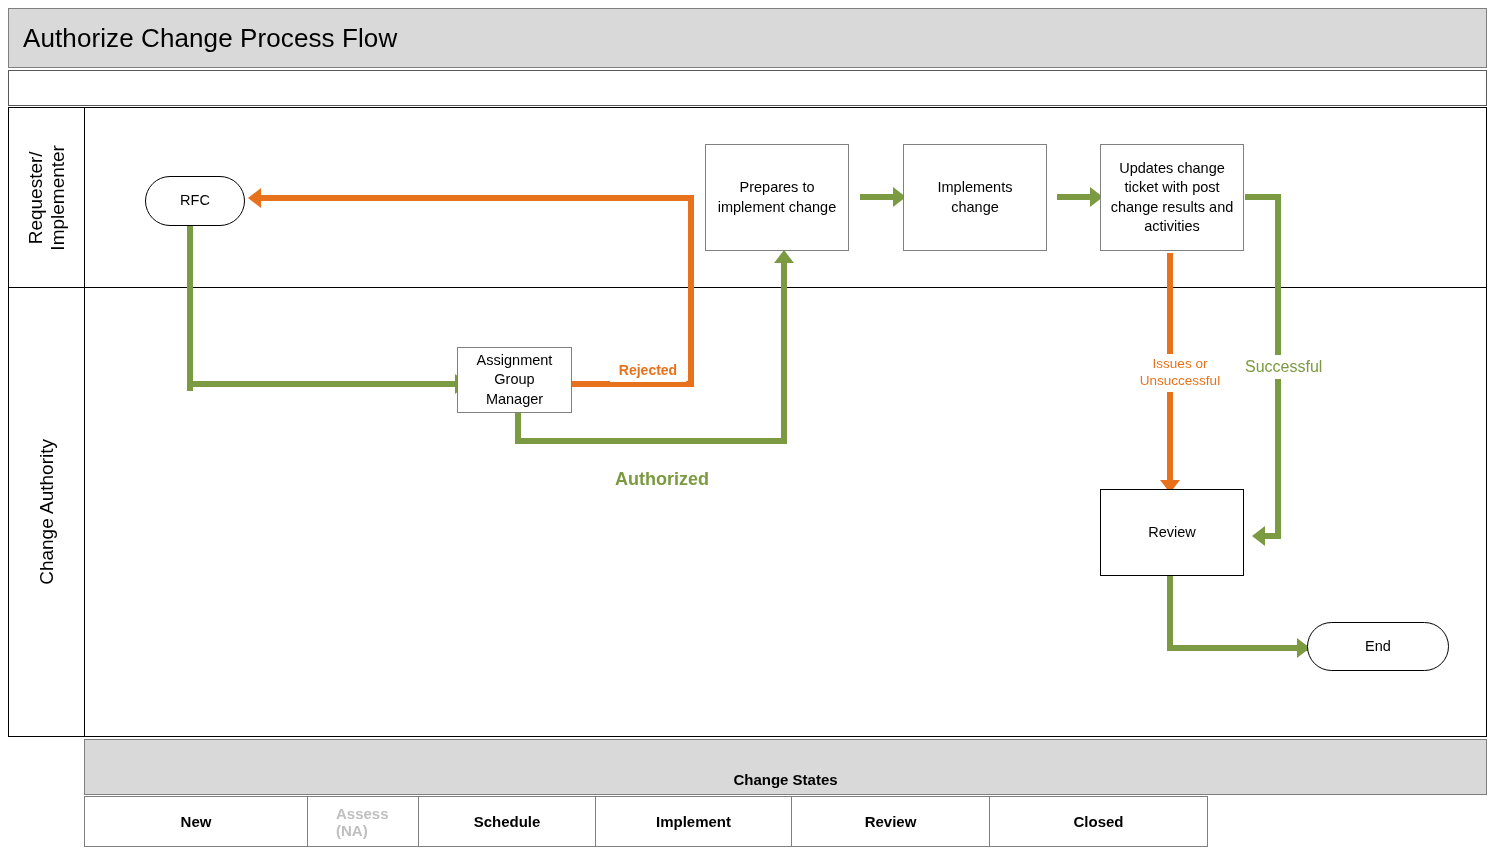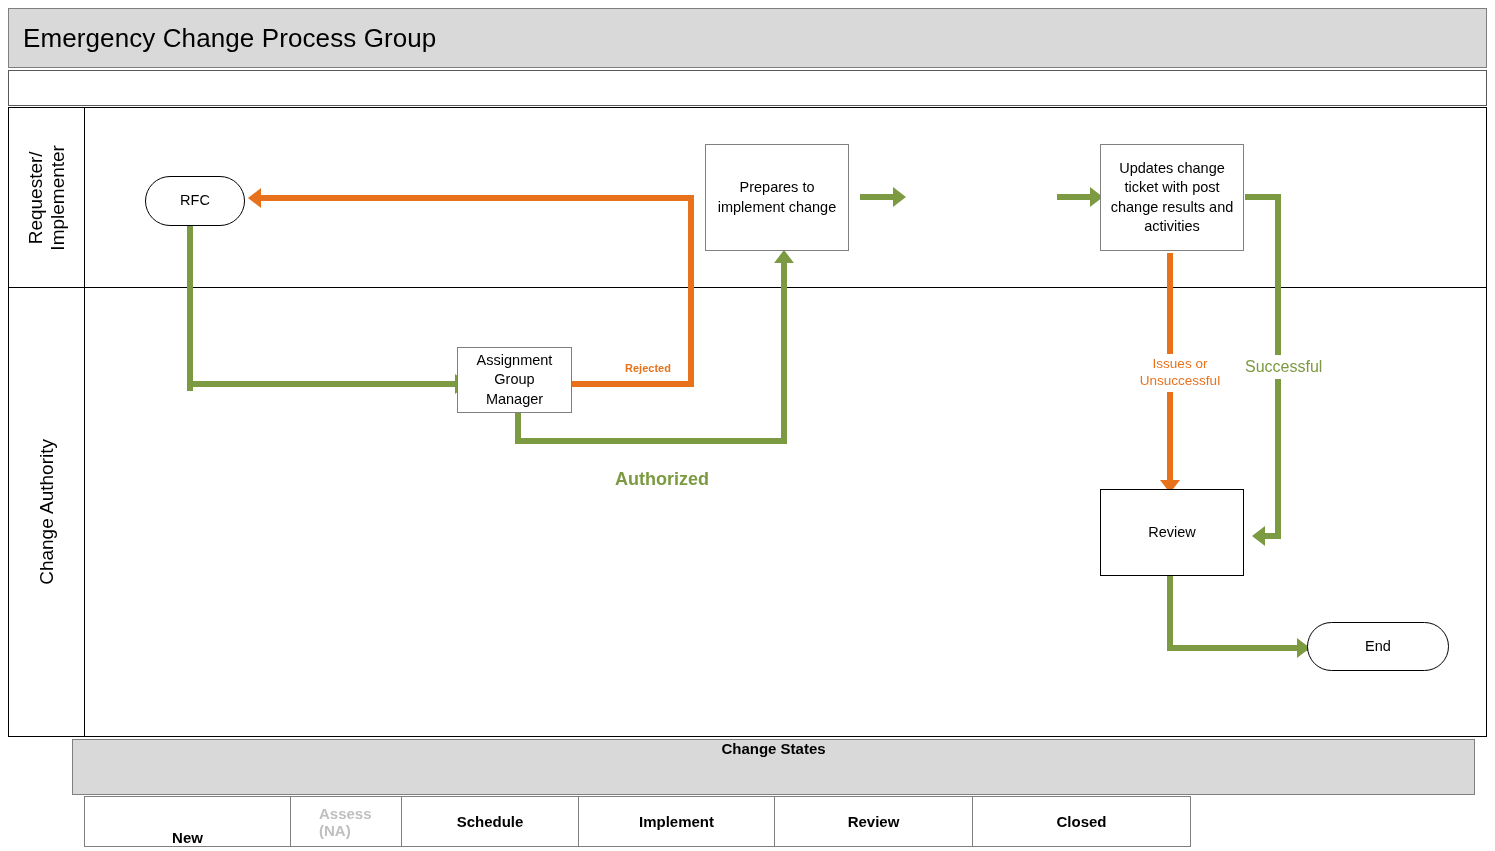--- a/index.html
+++ b/index.html
@@ -118,25 +118,25 @@
     line-height:1.25;
     white-space:nowrap;
   }
   .elabel.bold{font-weight:bold;}
   .elabel.green{color:#7c9a41;}
   .elabel.orange{color:#e8721c;}
 
   
   #states-header{
     position:absolute;
-    left:72px;top:739px;width:1403px;height:56px;
+    left:84px;top:739px;width:1403px;height:56px;
     background:#d9d9d9;
     border:1px solid #7f7f7f;
     box-sizing:border-box;
-    display:flex;justify-content:center;
+    display:flex;align-items:flex-end;justify-content:center;
   }
   #states-header span{
     font-weight:bold;font-size:15px;color:#000;
     padding-bottom:6px;
   }
   #states-row{
     position:absolute;
     left:84px;top:796px;width:1403px;height:51px;
     display:flex;
     box-sizing:border-box;
@@ -151,21 +151,21 @@
   }
   .state-cell:first-child{margin-left:0;}
   .state-cell.muted{color:#bfbfbf;}
 </style>
 </head>
 <body>
 
 <div id="canvas">
 
   <div id="title-bar">
-    <div id="title-text">Emergency Change Process Group</div>
+    <div id="title-text">Authorize Change Process Flow</div>
   </div>
 
   <div id="spacer-band"></div>
 
   <div id="lanes">
 
     <div class="lane" id="lane-requester">
       <div class="lane-header">
         <div class="lane-label">
           <span>Requester/</span><br>
@@ -215,38 +215,41 @@
     <div class="tip r g" style="left:1288px;top:530px;"></div>
 
     <div class="node term" style="left:136px;top:68px;width:100px;height:50px;">
       <span>RFC</span>
     </div>
 
     <div class="node proc" style="left:696px;top:36px;width:144px;height:107px;padding:0 10px;">
       <span>Prepares to implement change</span>
     </div>
 
+    <div class="node proc" style="left:894px;top:36px;width:144px;height:107px;padding:0 8px;">
+      <span>Implements change</span>
+    </div>
 
     <div class="node proc" style="left:1091px;top:36px;width:144px;height:107px;padding:0 8px;">
       <span>Updates change ticket with post change results and activities</span>
     </div>
 
     <div class="node proc" style="left:448px;top:239px;width:115px;height:66px;padding:0 6px;">
       <span>Assignment Group Manager</span>
     </div>
 
     <div class="node proc-thin" style="left:1091px;top:381px;width:144px;height:87px;">
       <span>Review</span>
     </div>
 
     <div class="node term" style="left:1298px;top:514px;width:142px;height:49px;">
       <span>End</span>
     </div>
 
-    <div class="elabel bold orange" style="left:601px;top:252px;width:70px;font-size:11px;padding:2px 3px;">
+    <div class="elabel bold orange" style="left:601px;top:252px;width:70px;font-size:14px;padding:2px 3px;">
       <span>Rejected</span>
     </div>
 
     <div class="elabel bold green" style="left:598px;top:358px;width:104px;font-size:18px;padding:2px 3px;">
       <span>Authorized</span>
     </div>
 
     <div class="elabel orange" style="left:1122px;top:246px;width:94px;font-size:13.5px;padding:2px 2px;">
       <span>Issues or</span><br>
       <span>Unsuccessful</span>
@@ -256,21 +259,21 @@
       <span>Successful</span>
     </div>
 
   </div>
 
   <div id="states-header">
     <span>Change States</span>
   </div>
 
   <div id="states-row">
-    <div class="state-cell" style="width:207px;align-items:flex-end;">
+    <div class="state-cell" style="width:224px;">
         <span>New</span>
       </div>
     <div class="state-cell muted" style="width:112px;padding-left:28px;">
         <span>Assess  (NA)</span>
       </div>
     <div class="state-cell" style="width:178px;">
         <span>Schedule</span>
       </div>
     <div class="state-cell" style="width:197px;">
         <span>Implement</span>

